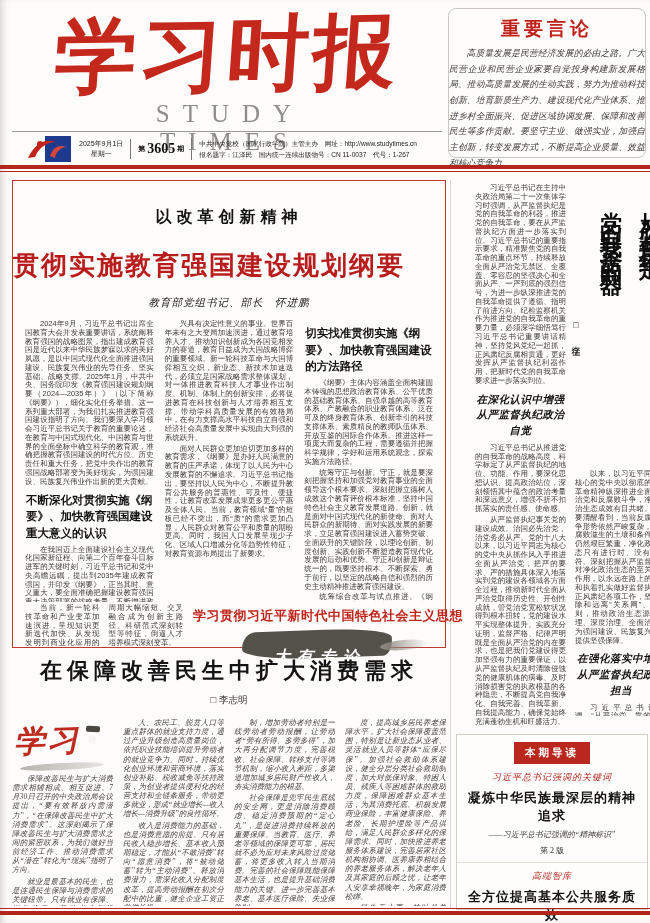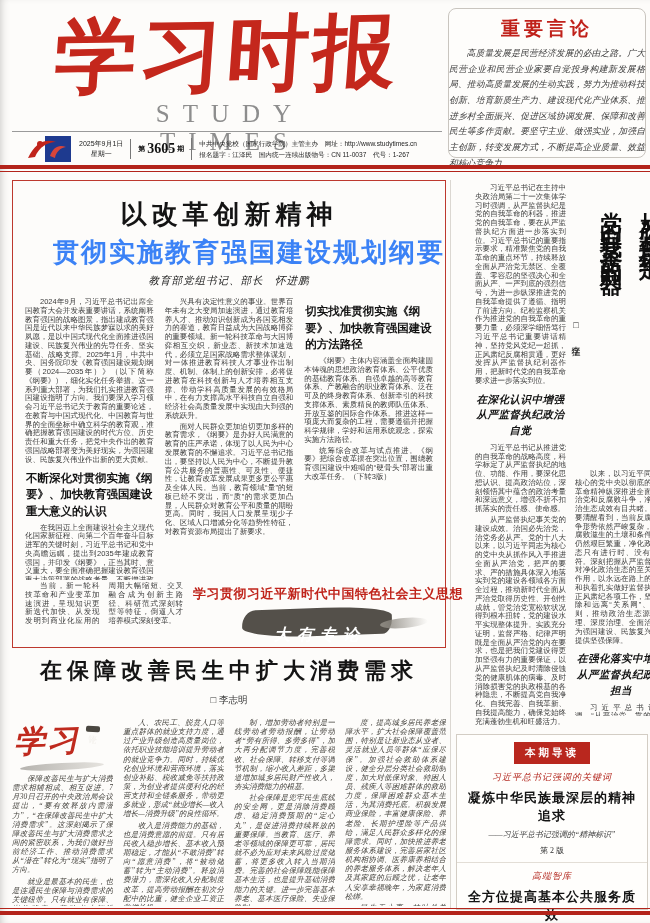--- a/index.html
+++ b/index.html
@@ -53,25 +53,25 @@
   .rule-top-thin{ top:171px; height:1px; }
   .rule-bot-thin{ top:908px; height:1px; }
   .rule-bot-thick{ top:911px; height:3.5px; }
   .v-divider{ position:absolute; left:450px; top:180px; width:1px; height:728px; background:#dbd7d1; }
 
   
   .main-box{
     position:absolute; left:12px; top:180px; width:434px; height:468px;
     border:1.5px solid #bd392e; background:#fdfcfa; padding:0 0 4px;
   }
-  .m-hl1{ margin-top:16px; text-align:center; font-weight:bold; font-size:26px;
+  .m-hl1{ margin-top:26px; text-align:center; font-weight:bold; font-size:16px;
     letter-spacing:5px; color:#141414; font-family:"Liberation Serif",serif; }
-  .m-hl2{ margin-top:3px; text-align:right; font-weight:bold; font-size:26px;
-    letter-spacing:2px; color:#3b82f6; font-family:"Liberation Serif",serif; }
-  .m-byline{ margin-top:4px; text-align:center; font-size:10.5px; letter-spacing:1px;
+  .m-hl2{ margin-top:20px; text-align:left; font-weight:bold; font-size:26px;
+    letter-spacing:2px; color:#b91c1c; font-family:"Liberation Serif",serif; }
+  .m-byline{ margin-top:13px; text-align:center; font-size:10.5px; letter-spacing:1px;
     color:#222; font-style:italic; font-family:"Liberation Serif",serif; }
   .m-cols{ display:flex; gap:11px; padding:10px 12px 0; height:292px; overflow:hidden; }
   .m-col{ flex:1 1 0; overflow:hidden; }
   .flow-p{ font-size:7.5px; line-height:1.17; text-align:justify; color:#3b3b3b;
     text-indent:2em; margin-bottom:2px; }
   .flow-h{ font-size:11.5px; line-height:1.45; font-weight:bold; color:#131313;
     font-family:"Liberation Serif",serif; margin:5px 1px 4px; text-align:left; }
   .m-bottom{ display:flex; gap:10px; padding:2px 12px 0; height:62px; }
   .m-bottom-text{ flex:0 0 158px; overflow:hidden; column-count:2; column-gap:9px; }
   .banner{ flex:1 1 auto; position:relative; text-align:center; padding-top:3px; }
@@ -188,20 +188,21 @@
           <h4 class="flow-h">不断深化对贯彻实施《纲要》、加快教育强国建设重大意义的认识</h4>
           <p class="flow-p">在我国迈上全面建设社会主义现代化国家新征程、向第二个百年奋斗目标进军的关键时刻，习近平总书记和党中央高瞻远瞩，提出到2035年建成教育强国，并印发《纲要》，正当其时、意义重大，要全面准确把握建设教育强国重大决策部署的战略考量，不断增进政治自觉、思想自觉、行动自觉。</p>
         </div>
       <div class="m-col">
           <p class="flow-p">兴具有决定性意义的事业。世界百年未有之大变局加速演进，通过教育培养人才、推动知识创新成为各国竞相发力的赛道，教育日益成为大国战略博弈的重要领域。新一轮科技革命与大国博弈相互交织，新业态、新技术加速迭代，必须立足国家战略需求整体谋划，对一体推进教育科技人才事业作出制度、机制、体制上的创新安排，必将促进教育在科技创新与人才培养相互支撑、带动学科高质量发展的有效格局中，在有力支撑高水平科技自立自强和经济社会高质量发展中实现由大到强的系统跃升。</p>
           <p class="flow-p">面对人民群众更加迫切更加多样的教育需求，《纲要》是办好人民满意的教育的庄严承诺，体现了以人民为中心发展教育的不懈追求。习近平总书记指出，要坚持以人民为中心，不断提升教育公共服务的普惠性、可及性、便捷性，让教育改革发展成果更多更公平惠及全体人民。当前，教育领域“量”的短板已经不突出，而“质”的需求更加凸显，人民群众对教育公平和质量的期盼更高。同时，我国人口发展呈现少子化、区域人口增减分化等趋势性特征，对教育资源布局提出了新要求。</p>
         </div>
       <div class="m-col">
           <h4 class="flow-h">切实找准贯彻实施《纲要》、加快教育强国建设的方法路径</h4>
           <p class="flow-p">《纲要》主体内容涵盖全面构建固本铸魂的思想政治教育体系、公平优质的基础教育体系、自强卓越的高等教育体系、产教融合的职业教育体系、泛在可及的终身教育体系、创新牵引的科技支撑体系、素质精良的教师队伍体系、开放互鉴的国际合作体系。推进这样一项庞大而复杂的工程，需要遵循并把握科学规律，学好和运用系统观念，探索实施方法路径。</p>
+          <p class="flow-p">统筹守正与创新。守正，就是要深刻把握坚持和加强党对教育事业的全面领导这个根本要求、深刻把握立德树人成效这个教育评价根本标准，坚持中国特色社会主义教育发展道路。创新，就是面对中国式现代化的新使命、面对人民群众的新期待、面对实践发展的新要求，立足教育强国建设进入蓄势突破、全面跃升的关键阶段，以理论创新、制度创新、实践创新不断塑造教育现代化发展的后劲和优势。守正和创新是辩证统一的，既要坚持根本、不断探索、勇于前行，以坚定的战略自信和强烈的历史主动精神推进教育强国建设。</p>
           <p class="flow-p">统筹综合改革与试点推进。《纲要》把综合改革摆在突出位置，围绕教育强国建设中难啃的“硬骨头”部署出重大改革任务。（下转3版）</p>
         </div>
     </div>
     <div class="m-bottom">
       <div class="m-bottom-text">
           <p class="flow-p">当前，新一轮科技革命和产业变革加速演进，呈现知识更新迭代加快、从发现发明到商业化应用的周期大幅缩短、交叉融合成为创新主路径、科研范式深刻转型等特征，倒逼人才培养模式深刻变革。</p>
         </div>
       <div class="banner">
         <div class="banner-line">学习贯彻习近平新时代中国特色社会主义思想</div>
         <div class="brush">

